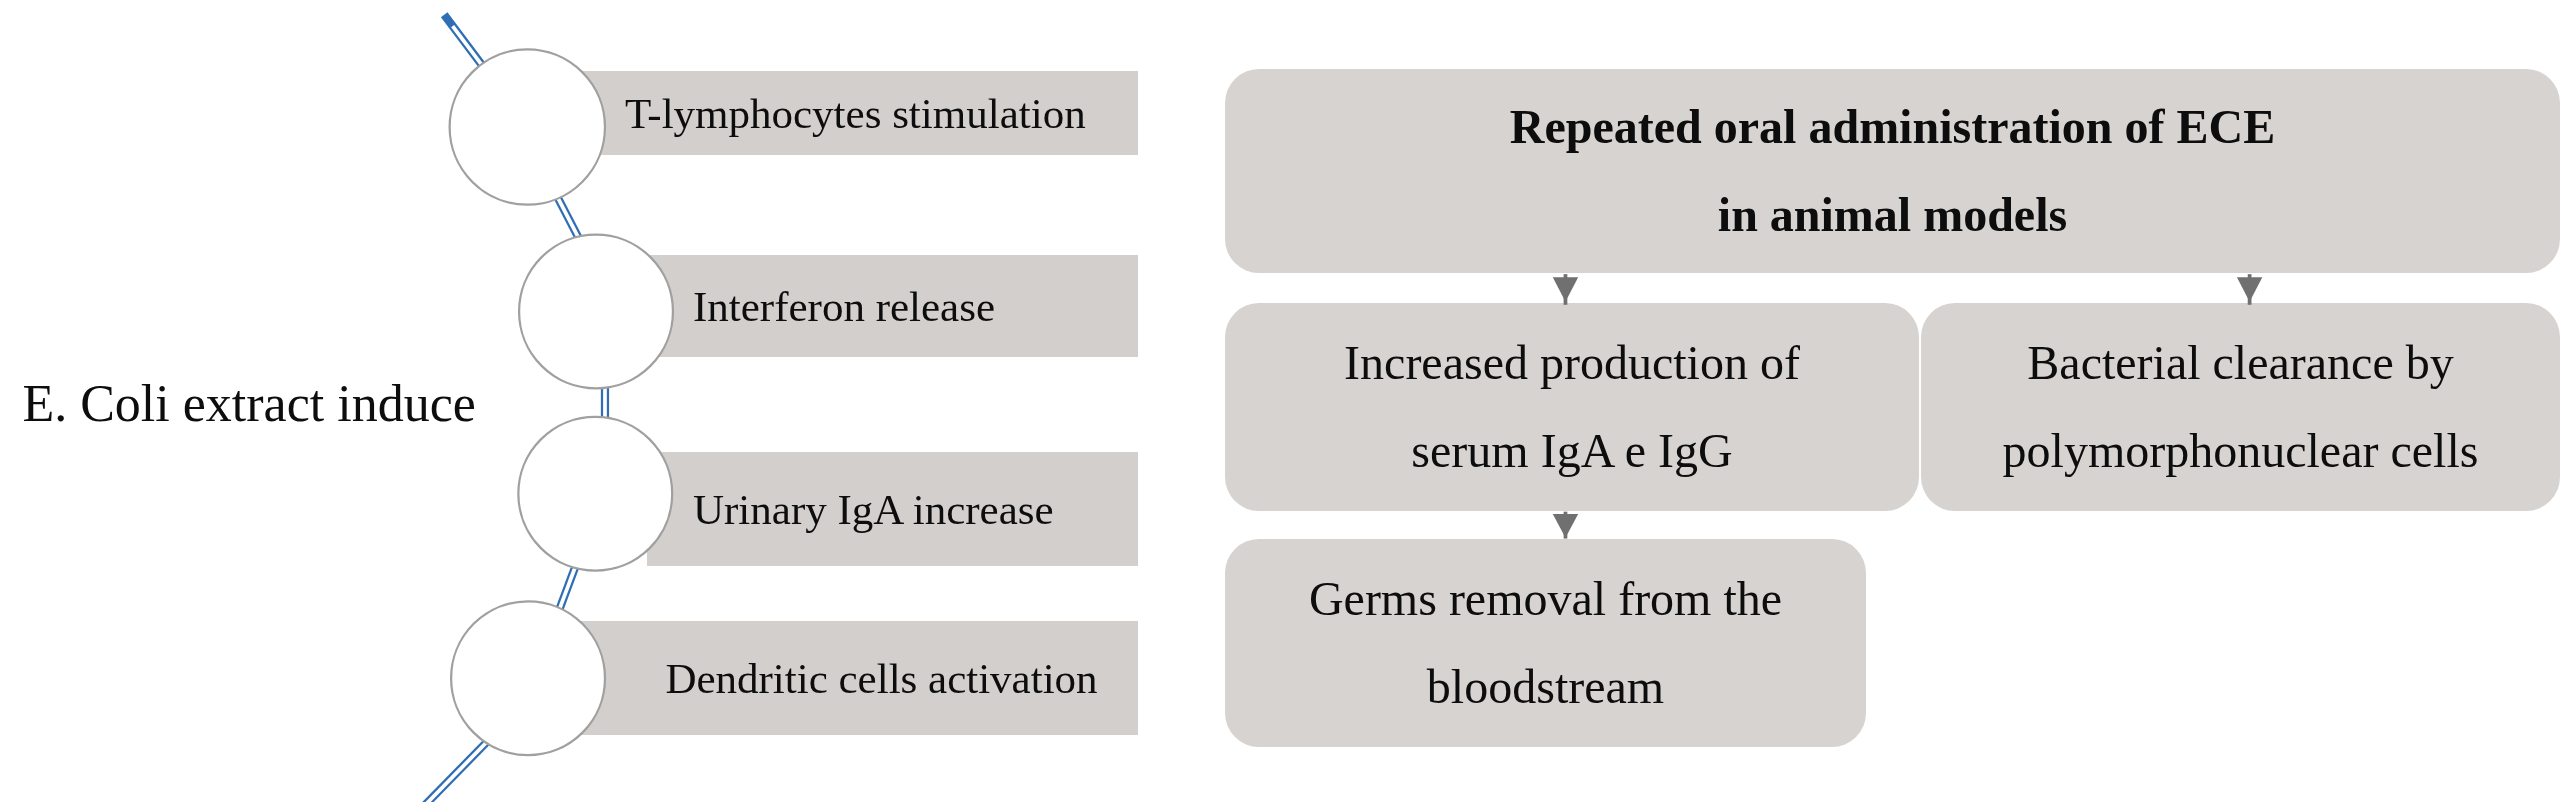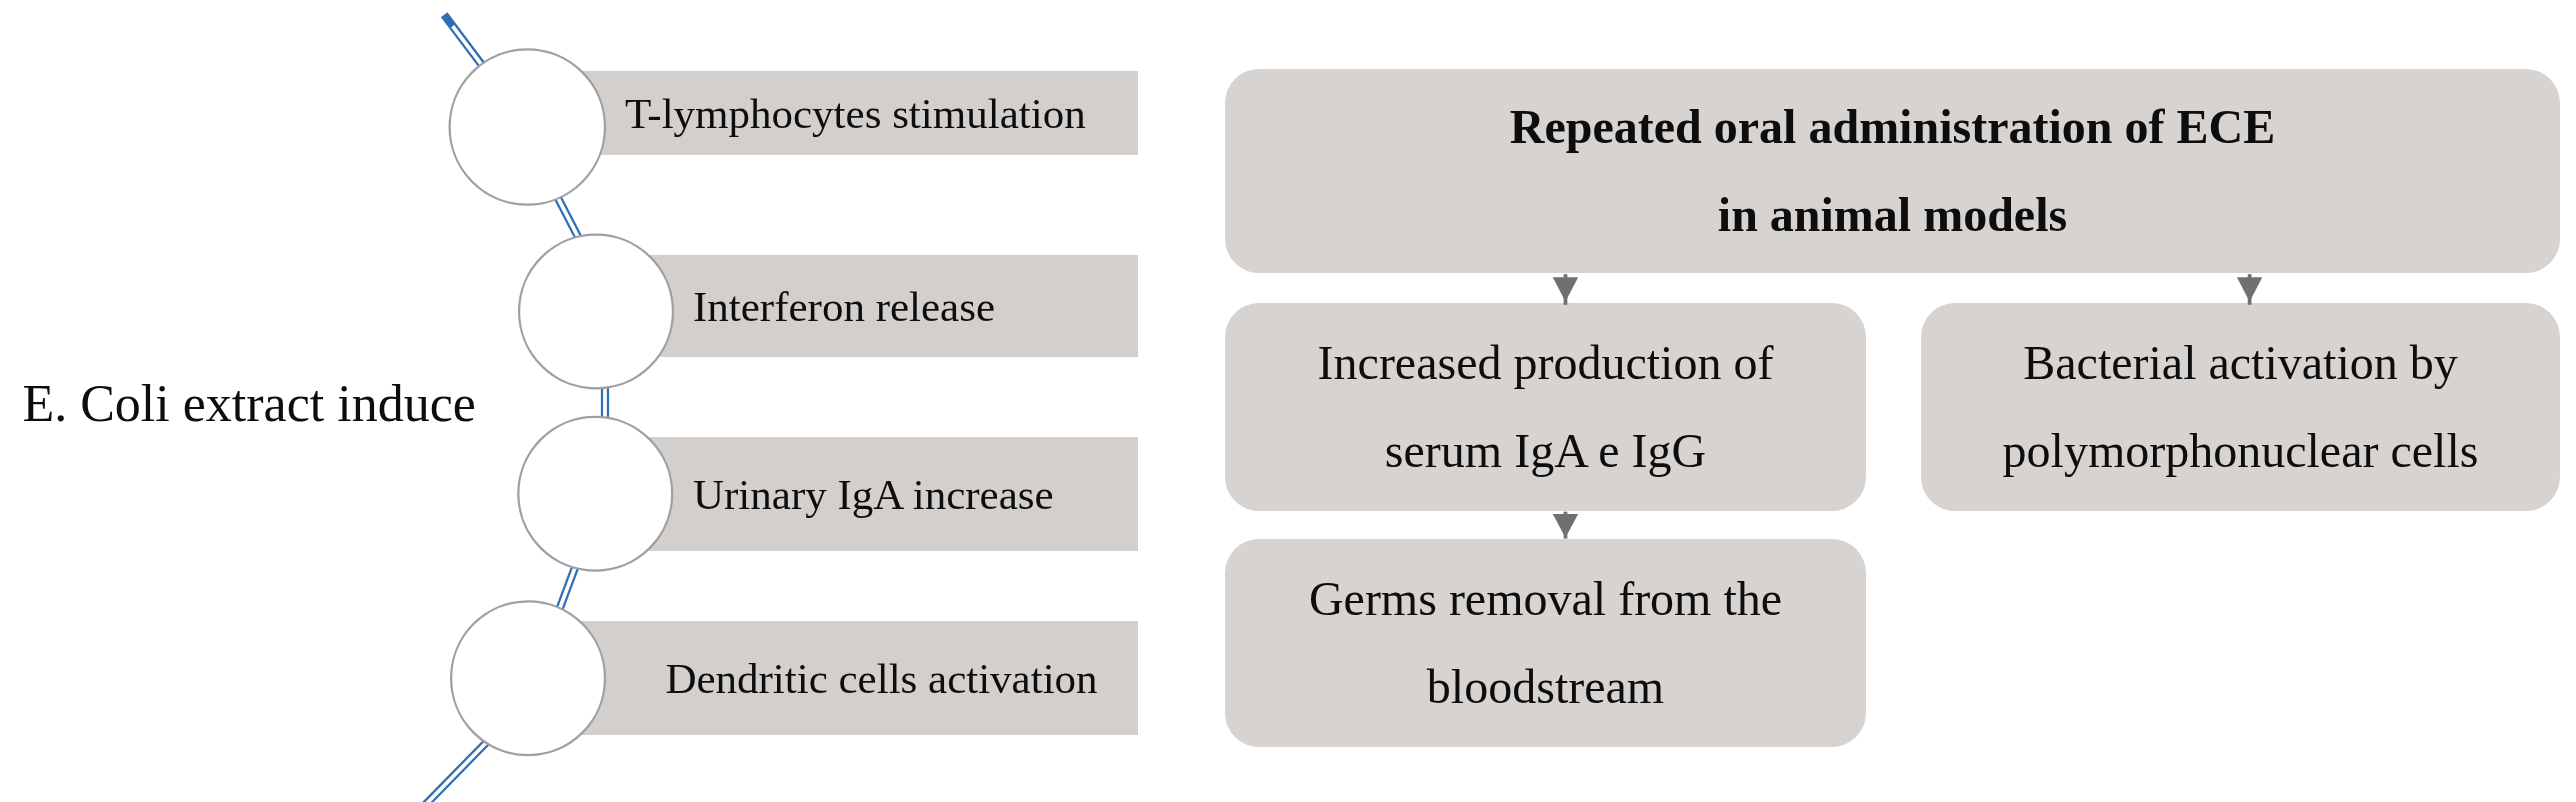--- a/index.html
+++ b/index.html
@@ -30,42 +30,42 @@
     display: flex;
     align-items: center;
     box-sizing: border-box;
   }
   .bar .bar-text {
     font-size: 43px;
     white-space: nowrap;
   }
   .bar1 { left: 576px; top:  71px; width: 562px; height: 84px; padding-left: 49px; }
   .bar2 { left: 647px; top: 255px; width: 491px; height: 102px; padding-left: 46px; }
-  .bar3 { left: 647px; top: 437px; width: 491px; height: 114px; padding-left: 46px; }
+  .bar3 { left: 647px; top: 452px; width: 491px; height: 114px; padding-left: 46px; }
   .bar4 { left: 576px; top: 621px; width: 562px; height: 114px; padding-left: 49px; justify-content: center; }
 
   
   .rbox {
     position: absolute;
     background: #d6d3d0;
     border-radius: 34px;
     display: flex;
     flex-direction: column;
     align-items: center;
     justify-content: center;
     text-align: center;
     box-sizing: border-box;
   }
   .rbox .rline {
     font-size: 48px;
     line-height: 88px;
     white-space: nowrap;
   }
   .box-root { left: 1225px; top:  69px; width: 1335px; height: 204px; font-weight: bold; }
-  .box-a    { left: 1225px; top: 303px; width:  641px; height: 208px; }
+  .box-a    { left: 1225px; top: 303px; width:  694px; height: 208px; }
   .box-b    { left: 1225px; top: 539px; width:  641px; height: 208px; }
   .box-c    { left: 1921px; top: 303px; width:  639px; height: 208px; }
 
   
   #overlay {
     position: absolute;
     left: 0; top: 0;
     width: 2576px;
     height: 803px;
     pointer-events: none;
@@ -106,21 +106,21 @@
     <div class="rline">Increased production of</div>
     <div class="rline">serum IgA e IgG</div>
   </div>
 
   <div class="rbox box-b">
     <div class="rline">Germs removal from the</div>
     <div class="rline">bloodstream</div>
   </div>
 
   <div class="rbox box-c">
-    <div class="rline">Bacterial activation by</div>
+    <div class="rline">Bacterial clearance by</div>
     <div class="rline">polymorphonuclear cells</div>
   </div>
 
   <svg id="overlay" viewBox="0 0 3449 1075" xmlns="http://www.w3.org/2000/svg">
 
     <g>
       <path class="thread-blue tip" d="M598 24 L700 160"></path>
       <path class="thread-white" d="M606 35 L700 160"></path>
     </g>
     <g>

